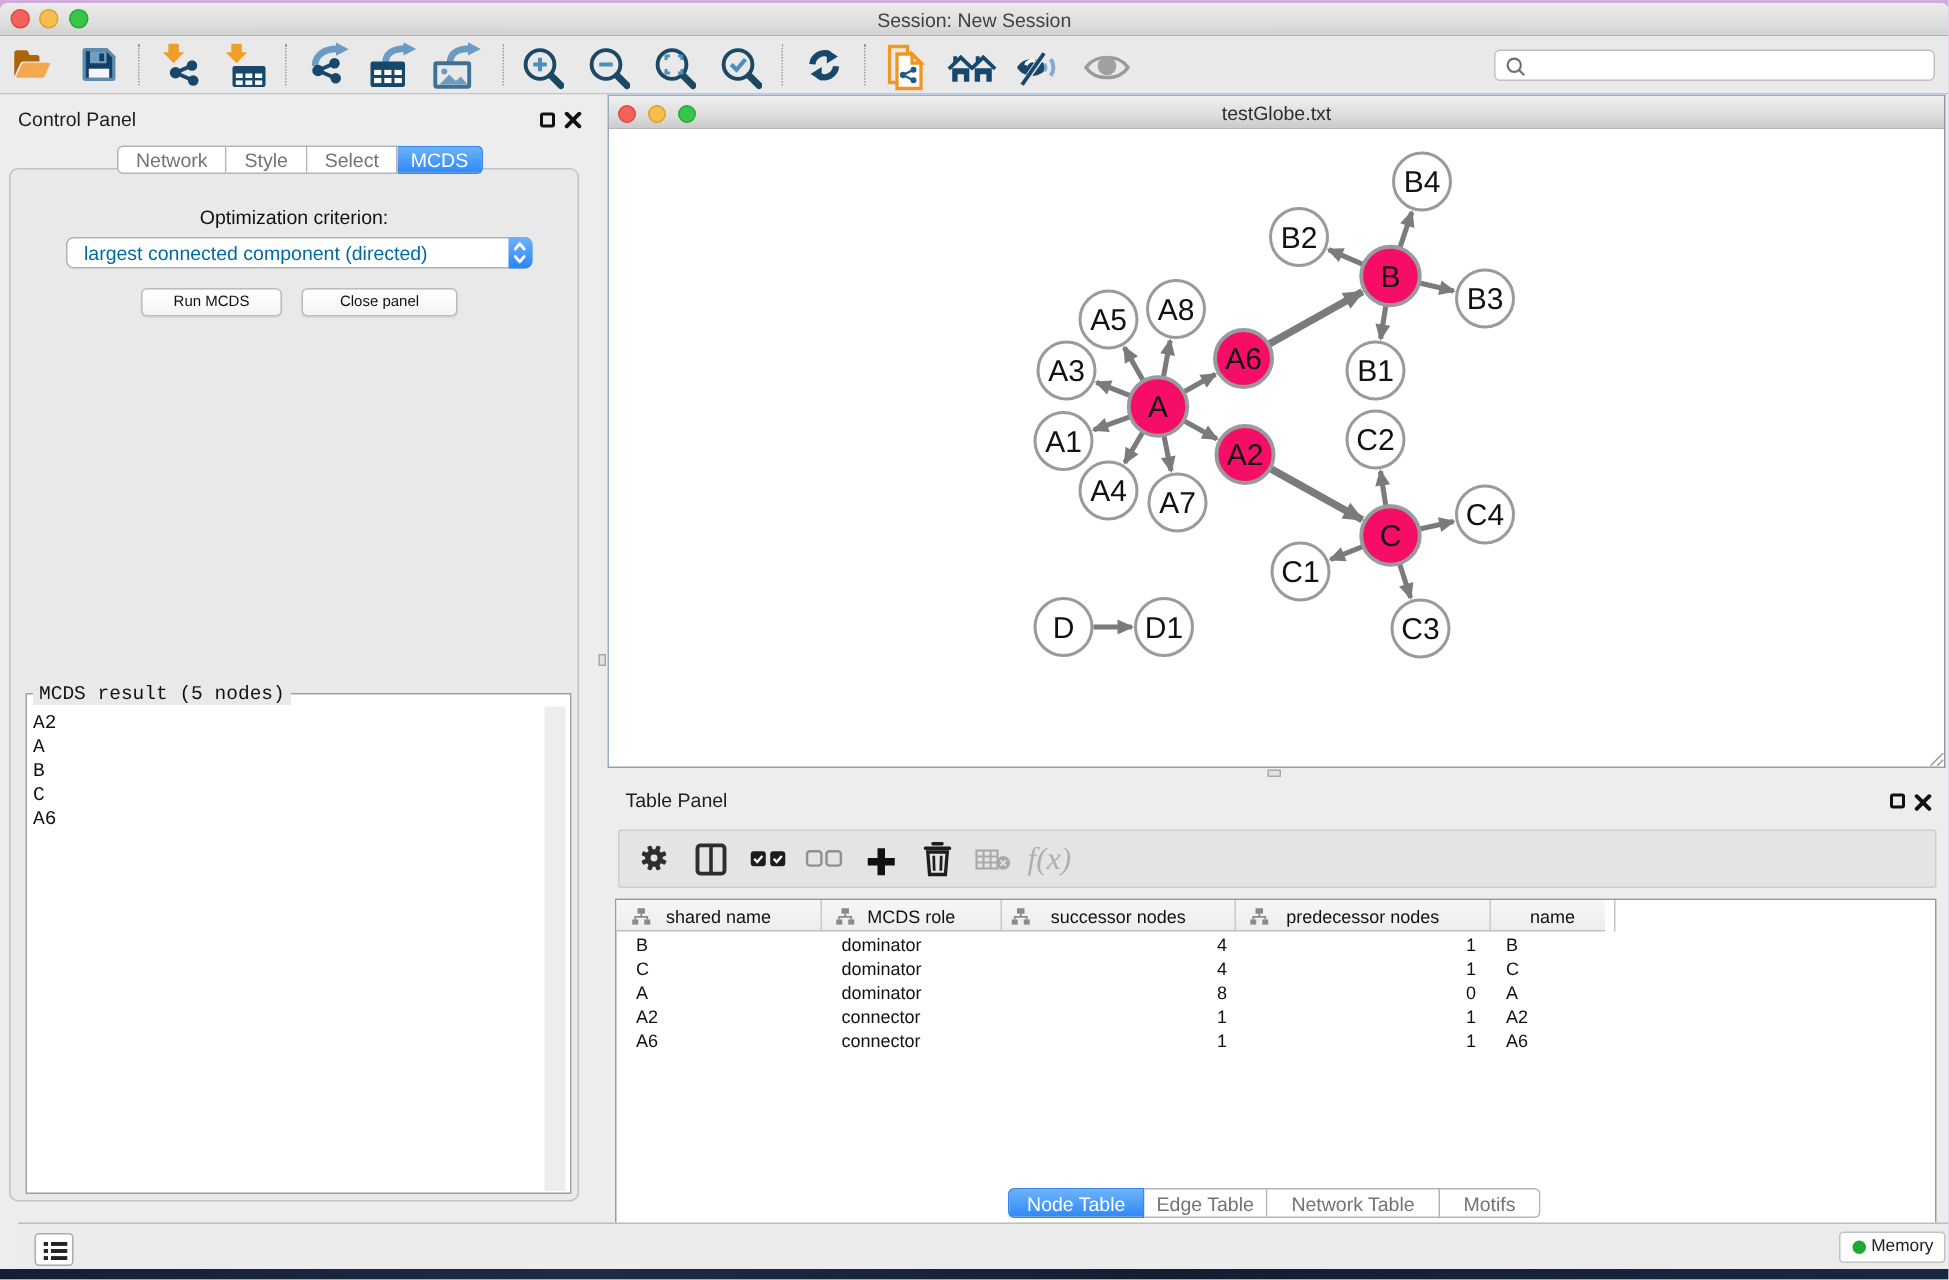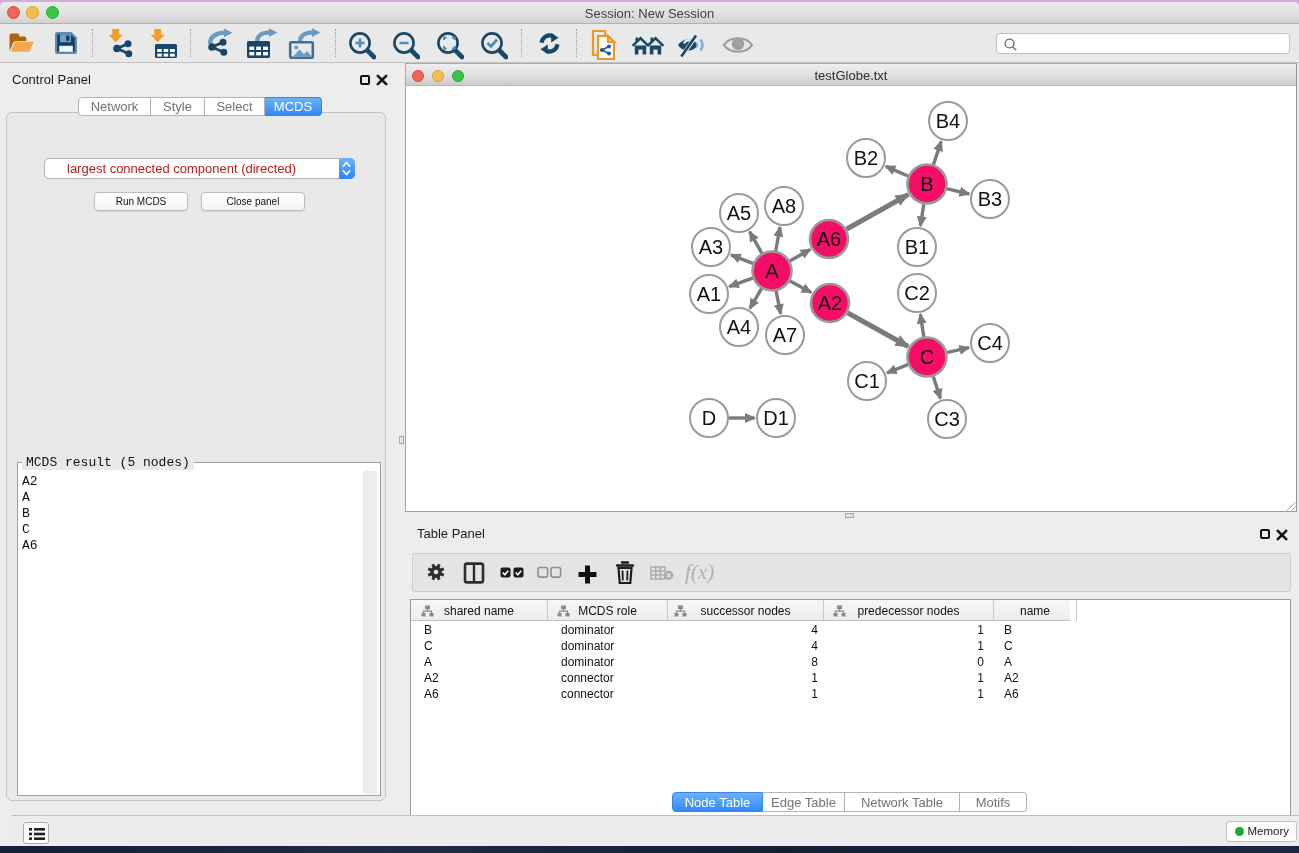--- a/index.html
+++ b/index.html
@@ -38,21 +38,21 @@
   .tab.first { border-left:1px solid #b4b4b4; border-radius:4px 0 0 4px; }
   .tab.last { border-radius:0 4px 4px 0; }
   .tab.sel { background:linear-gradient(#6cb2fa,#3089f8); color:#fff; border-color:#3787e8; }
   #cp-tabs { left:78px; top:34px; }
   #cp-tabs .tab:nth-child(1){ width:73px; }
   #cp-tabs .tab:nth-child(2){ width:54px; }
   #cp-tabs .tab:nth-child(3){ width:60px; }
   #cp-tabs .tab:nth-child(4){ width:57px; }
   #opt-label { position:absolute; left:0; width:392px; top:74px; text-align:center; font-size:13px; color:#111; }
   #dropdown { position:absolute; left:44px; top:95px; width:311px; height:21px; background:#fff;
-     border:1px solid #b2b2b2; border-radius:5px; font-size:13px; color:#b91c1c; line-height:19px; padding-left:22px; }
+     border:1px solid #b2b2b2; border-radius:5px; font-size:13px; color:#0369a1; line-height:19px; padding-left:11px; }
   #dropdown .cap { position:absolute; right:-1px; top:-1px; width:16px; height:21px; border-radius:0 5px 5px 0;
      background:linear-gradient(#6db3fb,#2b84f7); }
   .btn { position:absolute; height:19px; background:linear-gradient(#ffffff,#f4f4f4); border:1px solid #bcbcbc; border-radius:4px;
      font-size:10px; color:#111; text-align:center; line-height:17px; box-shadow:0 1px 1px rgba(0,0,0,0.08); }
   #btn-run { left:94px; top:129px; width:94px; }
   #btn-close { left:201px; top:129px; width:104px; }
   #mcds-box { position:absolute; left:17px; top:399px; width:364px; height:334px; background:#fff;
      border:1px solid #9f9f9f;font-family:Liberation Mono, monospace; }
   #mcds-legend { position:absolute; left:4px; top:-8px; background:#e9e9e9; padding:0 4px; font-size:13px; color:#111; }
   #mcds-list { position:absolute; left:4px; top:11px; font-size:13px; color:#111; line-height:16px; }
@@ -253,20 +253,21 @@
     <svg style="position:absolute;left:376px;top:11px" width="12" height="12" viewBox="0 0 12 12">
       <path d="M1.8 1.8 L10.2 10.2 M10.2 1.8 L1.8 10.2" stroke="#111" stroke-width="2.6" stroke-linecap="round"></path>
     </svg>
     <div id="cp-body"></div>
     <div class="tabrow" id="cp-tabs">
       <div class="tab first">Network</div>
         <div class="tab">Style</div>
         <div class="tab">Select</div>
         <div class="tab last sel">MCDS</div>
     </div>
+    <div id="opt-label">Optimization criterion:</div>
     <div id="dropdown">largest connected component (directed)
       <div class="cap">
         <svg width="16" height="21" viewBox="0 0 16 21">
           <path d="M4.5 8 L7.5 4.5 L10.5 8" fill="none" stroke="#fff" stroke-width="1.8" stroke-linejoin="round" stroke-linecap="round"></path>
           <path d="M4.5 13 L7.5 16.5 L10.5 13" fill="none" stroke="#fff" stroke-width="1.8" stroke-linejoin="round" stroke-linecap="round"></path>
         </svg>
       </div>
     </div>
     <div class="btn" id="btn-run">Run MCDS</div>
     <div class="btn" id="btn-close">Close panel</div>

